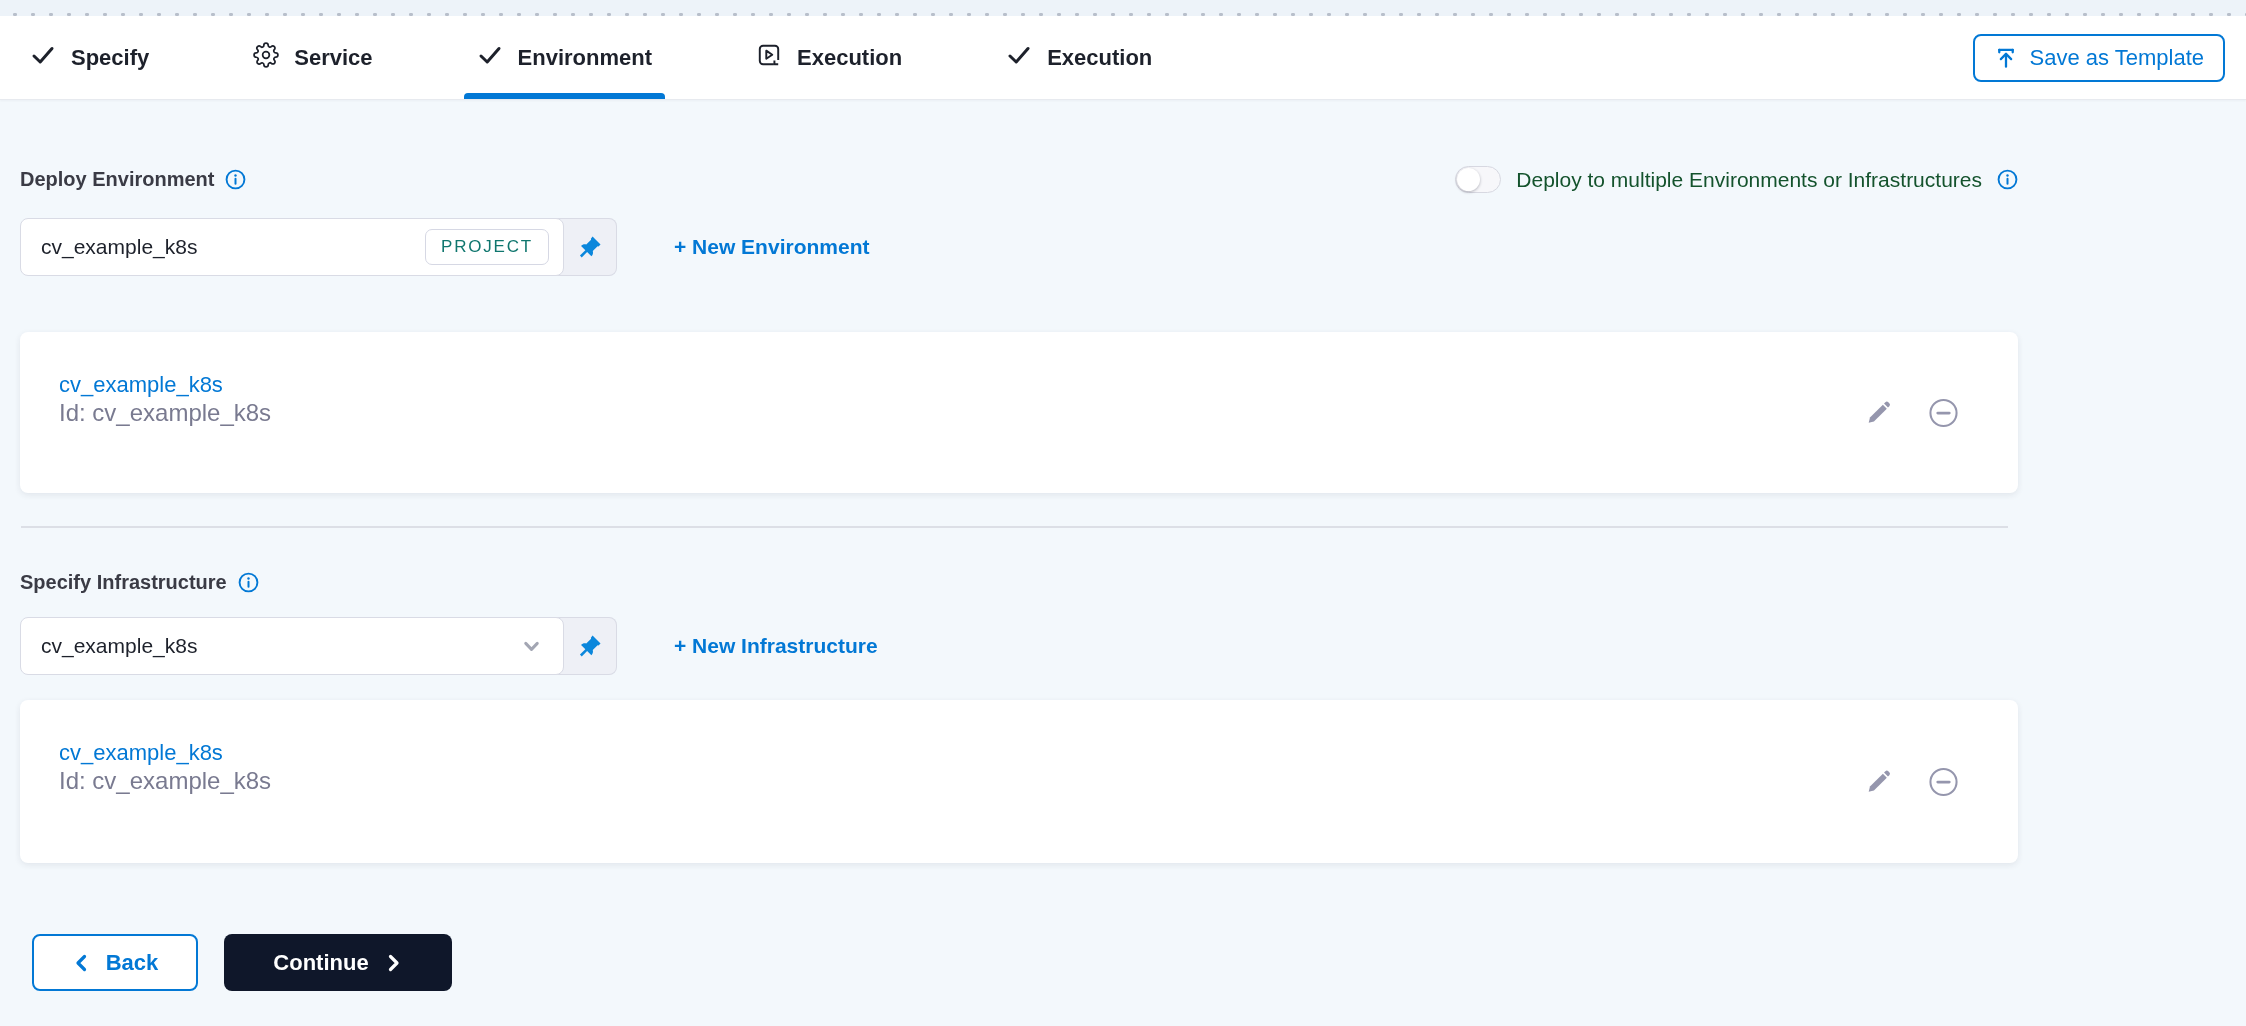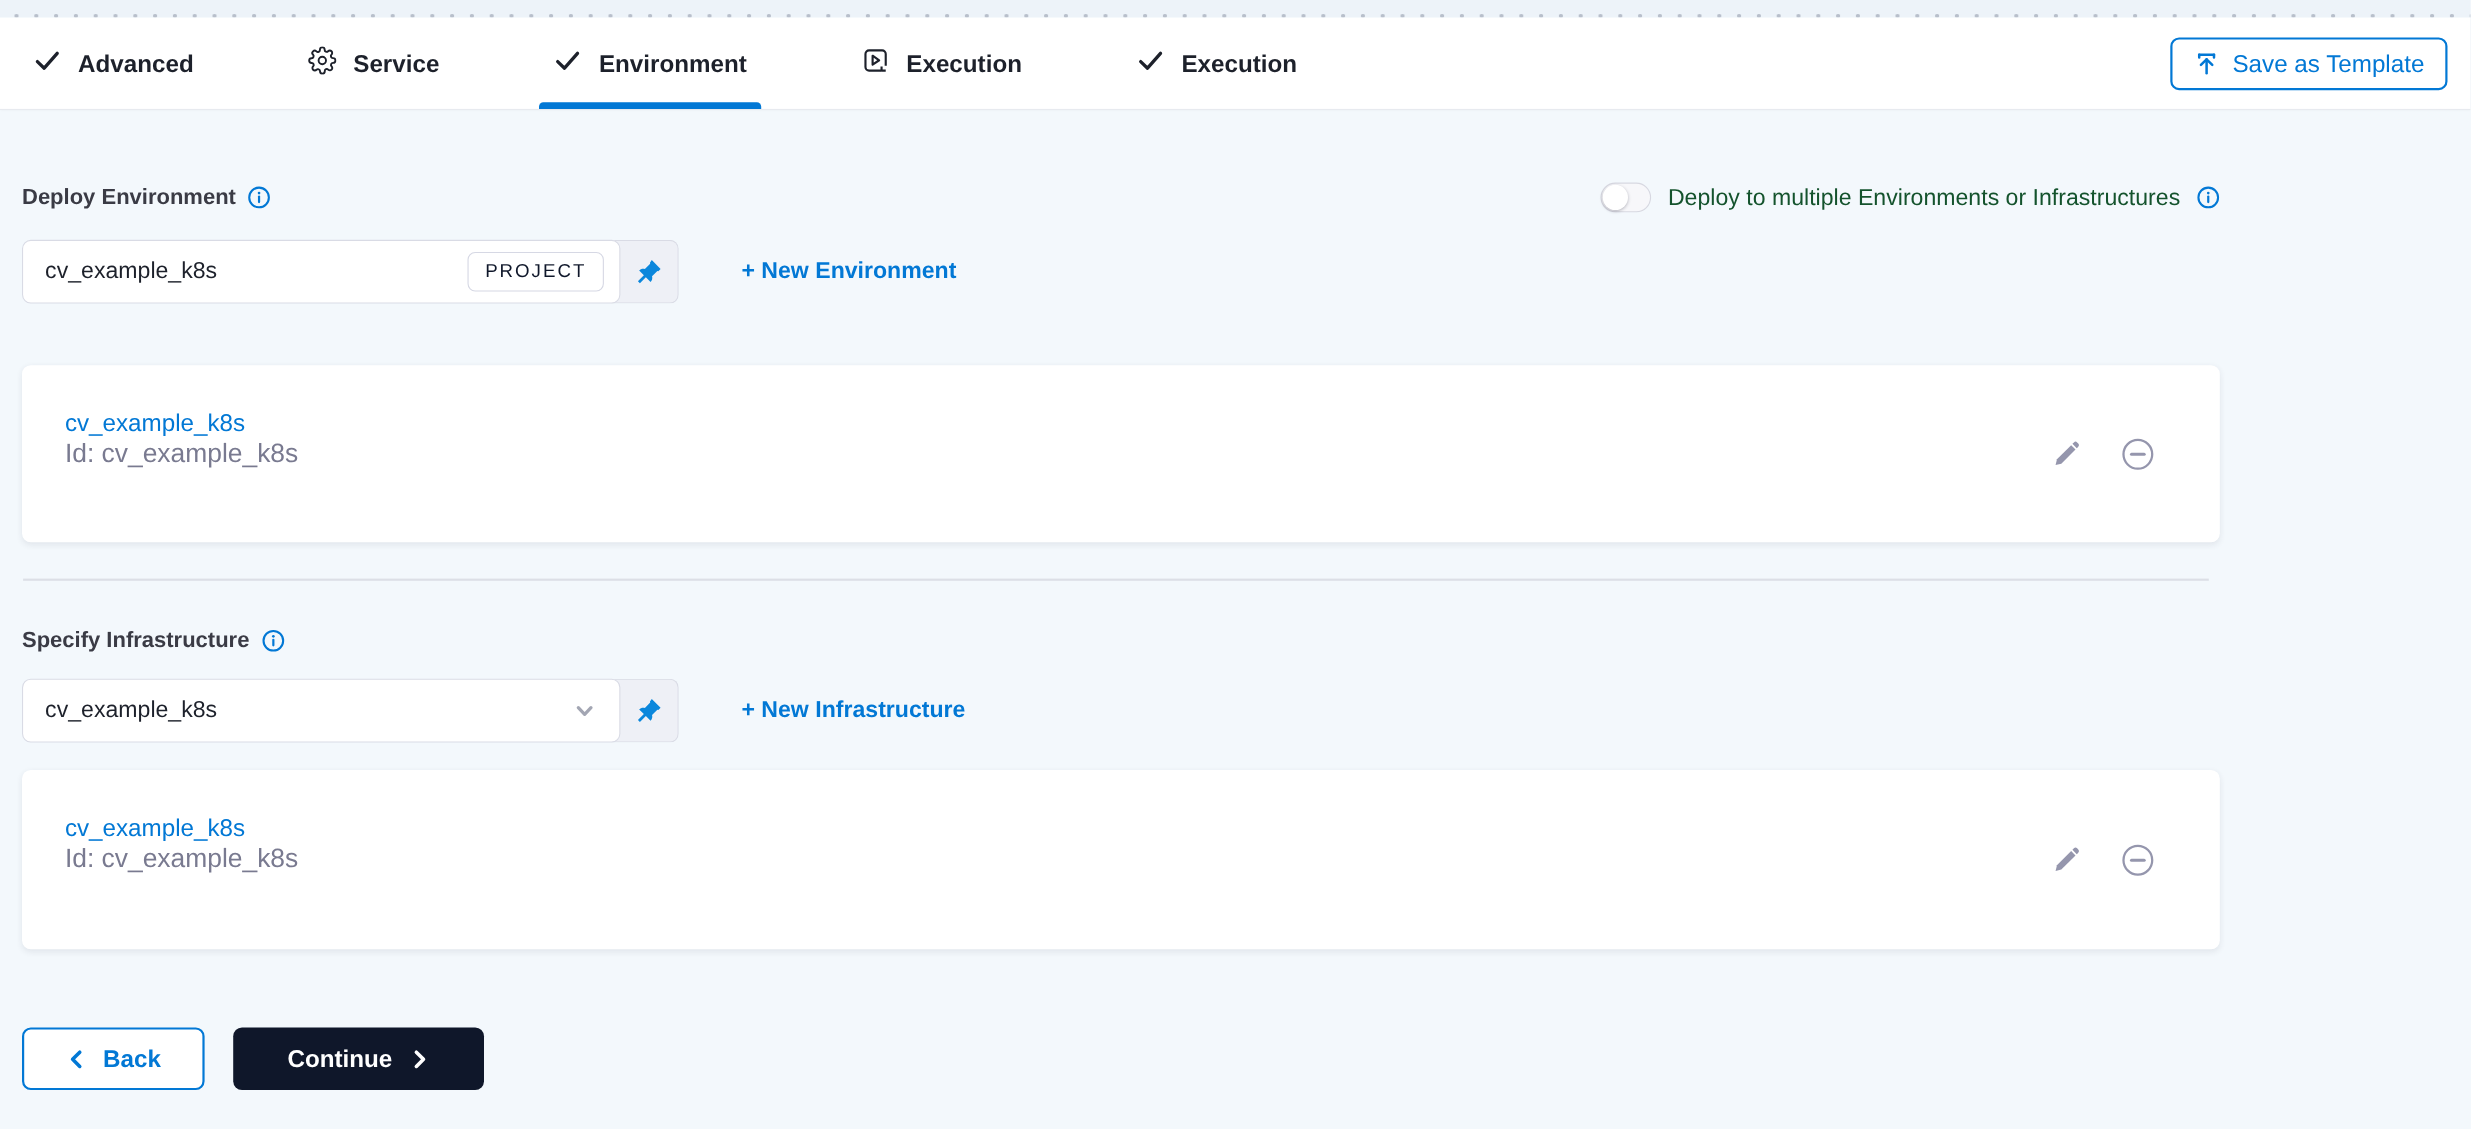--- a/index.html
+++ b/index.html
@@ -76,21 +76,21 @@
     flex:1; background:#fff; border:1px solid #d9dbe5; border-radius:8px;
     display:flex; align-items:center; gap:10px; padding:0 14px 0 20px;
     position:relative; z-index:1;
   }
   .text-input {
     border:none; outline:none; background:transparent; flex:1; min-width:0;
     font-family:inherit; font-size:21px; color:#1d212b;
   }
   .scope-badge {
     border:1px solid #d6d8e4; border-radius:7px; padding:7px 15px;
-    font-size:17px; letter-spacing:1.8px; color:#0f172a; font-weight:500; white-space:nowrap;
+    font-size:17px; letter-spacing:1.8px; color:#0f766e; font-weight:500; white-space:nowrap;
   }
   .select-value { flex:1; font-size:21px; color:#1d212b; cursor:pointer; }
   .chevron-down { width:23px; height:23px; margin-right:6px; flex:none; }
   .pin-seg {
     width:61px; margin-left:-8px; background:#eef0f6;
     border:1px solid #d9dbe5; border-left:none; border-radius:0 8px 8px 0;
     display:flex; align-items:center; justify-content:center; padding-left:7px; cursor:pointer;
   }
   .pin-seg svg { width:27px; height:27px; color:#0b87dc; }
   .inline-link {
@@ -112,21 +112,21 @@
     display:flex; align-items:center; gap:36px;
   }
   .icon-btn { color:#9596ad; cursor:pointer; display:inline-flex; }
   .icon-btn.pencil svg { width:25px; height:25px; }
   .icon-btn.remove svg { width:33px; height:33px; }
 
   .divider { position:absolute; top:526px; left:21px; width:1987px; height:2px; background:#dcdfe6; }
   .infra-label-row { position:absolute; top:571px; left:20px; }
 
   
-  .footer { position:absolute; top:934px; left:20px; display:flex; gap:26px; }
+  .footer { position:absolute; top:934px; left:32px; display:flex; gap:26px; }
   .btn {
     height:57px; border-radius:8px; display:flex; align-items:center; justify-content:center;
     gap:14px; font-size:22px; font-weight:700; cursor:pointer; font-family:inherit;
   }
   .btn svg { width:20px; height:20px; }
   .btn-back { width:166px; background:#fff; border:2px solid #0278d5; color:#0278d5; }
   .btn-continue { width:228px; background:#0f172a; border:none; color:#fff; }
 </style>
 </head>
 <body>
@@ -134,21 +134,21 @@
 <div class="top-strip"></div>
 
 <div class="tabbar">
   <div class="tabs">
     <div class="tab">
       <span class="tab-icon">
         <svg viewBox="0 0 26 26" fill="none">
             <path d="M4 14 L10.2 20 L22 6.5" stroke="#1d212b" stroke-width="3" stroke-linecap="round" stroke-linejoin="round"></path>
           </svg>
       </span>
-      <span>Advanced</span>
+      <span>Specify</span>
     </div>
     <div class="tab">
       <span class="tab-icon">
         <svg viewBox="0 0 24 24" fill="none" stroke="#1d212b" stroke-width="1.6" stroke-linejoin="round">
             <circle cx="12" cy="12" r="3.1"></circle>
             <path d="M19.4 15a1.65 1.65 0 0 0 .33 1.82l.06.06a2 2 0 1 1-2.83 2.83l-.06-.06a1.65 1.65 0 0 0-1.82-.33 1.65 1.65 0 0 0-1 1.51V21a2 2 0 1 1-4 0v-.09A1.65 1.65 0 0 0 9 19.4a1.65 1.65 0 0 0-1.82.33l-.06.06a2 2 0 1 1-2.83-2.83l.06-.06a1.65 1.65 0 0 0 .33-1.82 1.65 1.65 0 0 0-1.51-1H3a2 2 0 1 1 0-4h.09A1.65 1.65 0 0 0 4.6 9a1.65 1.65 0 0 0-.33-1.82l-.06-.06a2 2 0 1 1 2.83-2.83l.06.06a1.65 1.65 0 0 0 1.82.33H9a1.65 1.65 0 0 0 1-1.51V3a2 2 0 1 1 4 0v.09a1.65 1.65 0 0 0 1 1.51 1.65 1.65 0 0 0 1.82-.33l.06-.06a2 2 0 1 1 2.83 2.83l-.06.06a1.65 1.65 0 0 0-.33 1.82V9a1.65 1.65 0 0 0 1.51 1H21a2 2 0 1 1 0 4h-.09a1.65 1.65 0 0 0-1.51 1z"></path>
           </svg>
       </span>
       <span>Service</span>
     </div>

